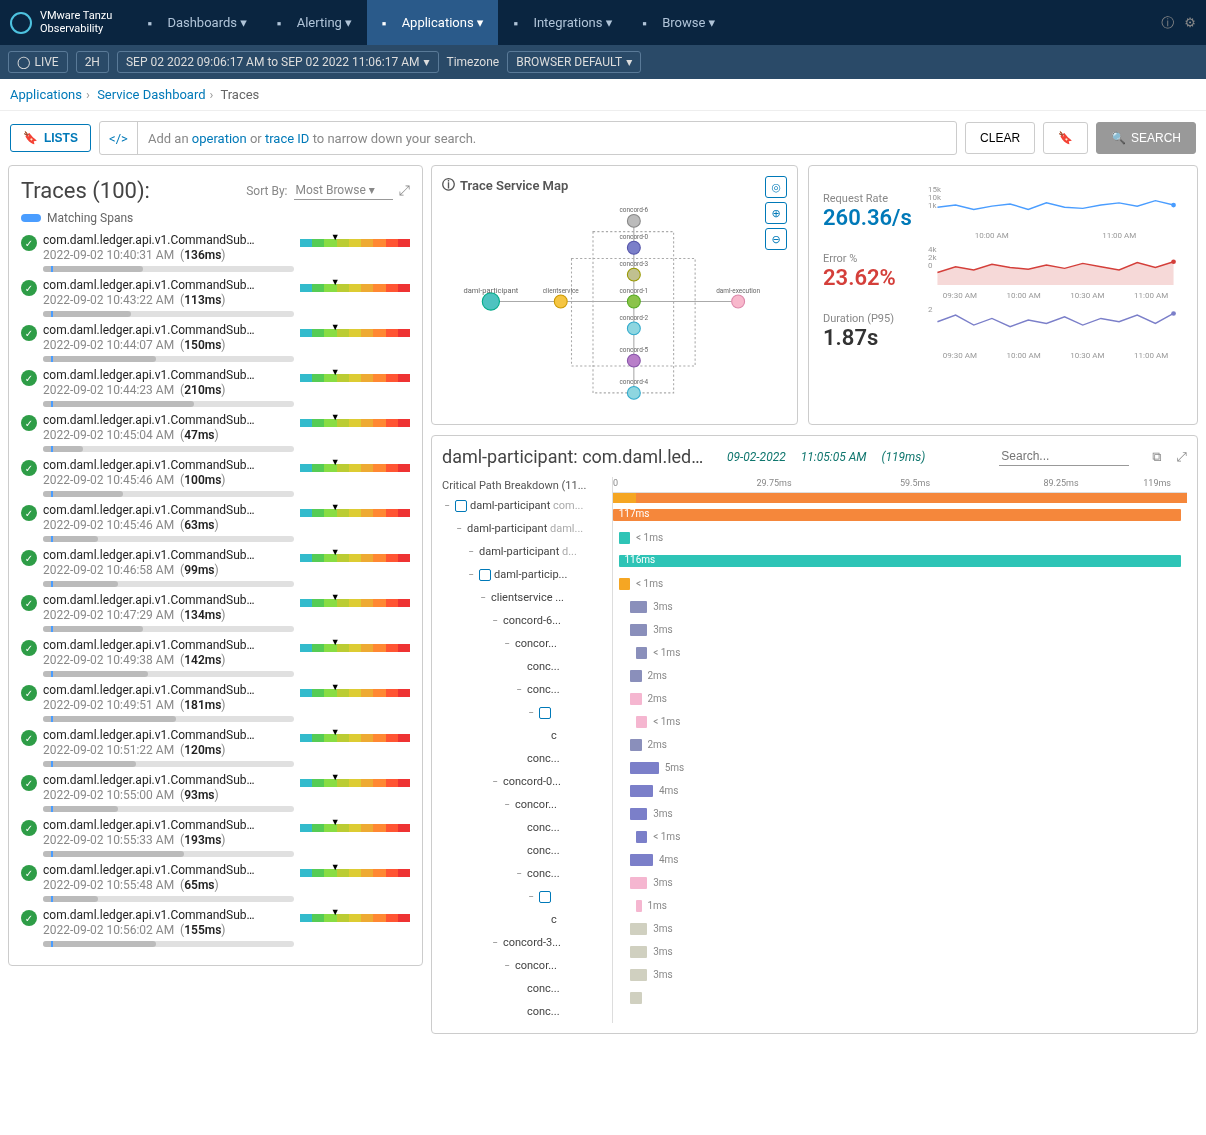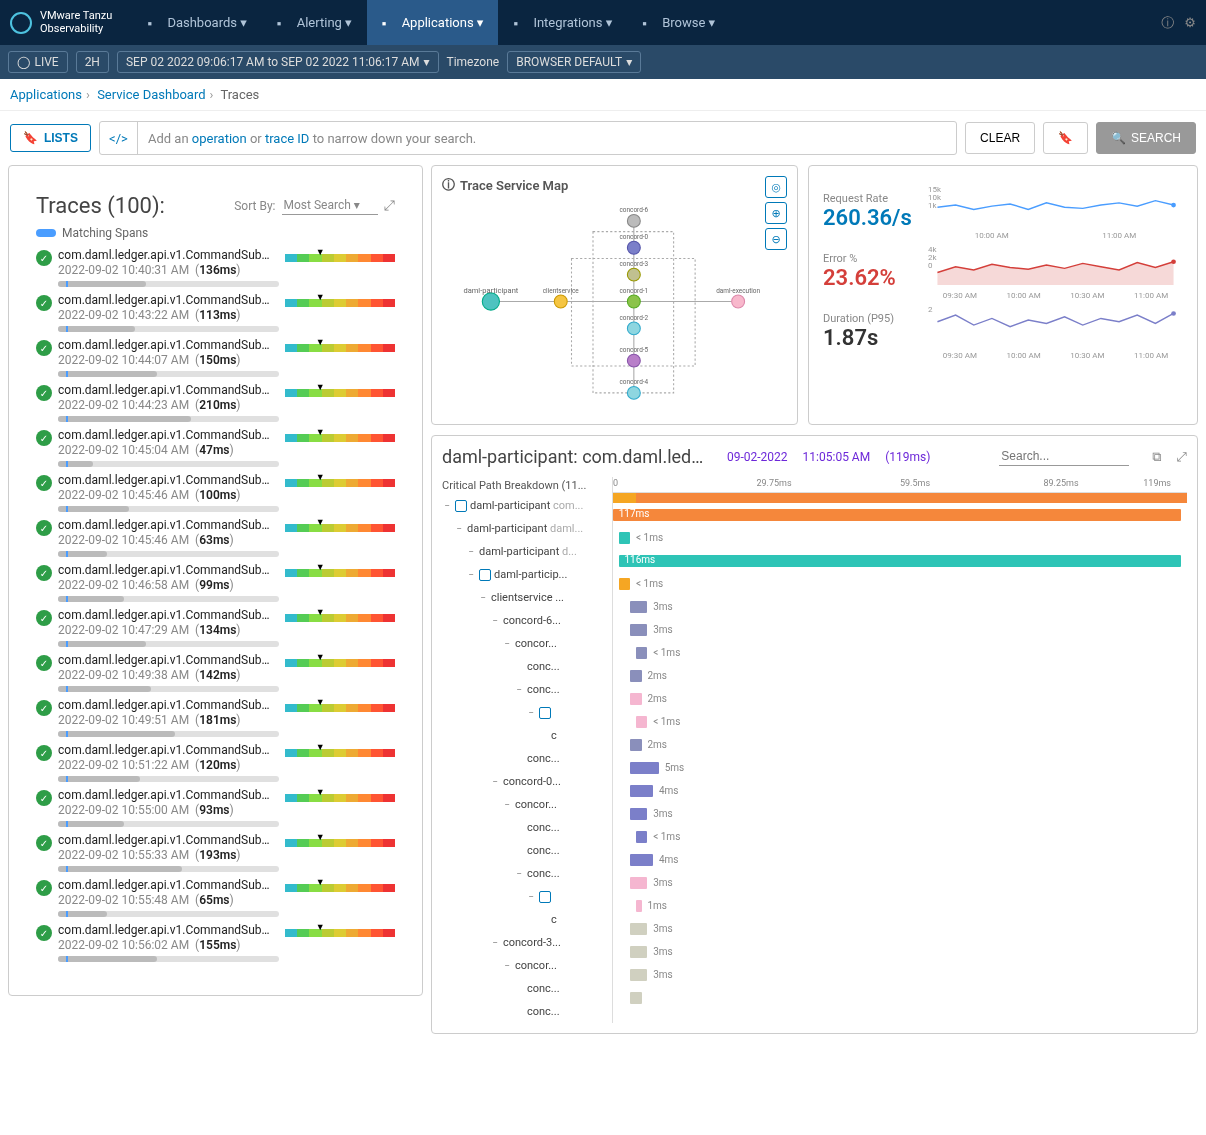--- a/index.html
+++ b/index.html
@@ -20,21 +20,21 @@
 .search-row { display: flex; align-items: center; padding: 10px; gap: 8px; }
 .lists-btn { border: 1px solid #0079b8; color: #0079b8; background: #fff; border-radius: 3px; padding: 6px 12px; font-size: 12px; font-weight: 600; display: flex; align-items: center; gap: 6px; }
 .search-container { flex: 1; border: 1px solid #ccc; border-radius: 3px; display: flex; align-items: center; height: 34px; }
 .search-code { width: 38px; display: flex; justify-content: center; color: #0079b8; border-right: 1px solid #ccc; height: 100%; align-items: center; }
 .search-text { flex: 1; padding: 0 10px; color: #888; }
 .search-text a { color: #0079b8; }
 .clear-btn, .bookmark-btn { border: 1px solid #ccc; border-radius: 3px; background: #fff; padding: 8px 14px; font-size: 12px; }
 .search-btn { background: #999; color: #fff; border: 1px solid #999; border-radius: 3px; padding: 8px 14px; font-size: 12px; display: flex; align-items: center; gap: 5px; }
 .main { display: flex; padding: 0 8px; gap: 8px; align-items: flex-start; }
 .panel { border: 1px solid #ccc; border-radius: 4px; background: #fff; }
-.traces-panel { width: 415px; padding: 27px; max-height: 960px; overflow: hidden; position: relative; }
+.traces-panel { width: 415px; padding: 12px; max-height: 960px; overflow: hidden; position: relative; }
 .traces-head { display: flex; justify-content: space-between; align-items: center; margin-bottom: 8px; }
 .traces-title { font-size: 22px; color: #444; }
 .sort-row { display: flex; align-items: center; gap: 6px; font-size: 12px; color: #888; }
 .sort-select { border: none; border-bottom: 1px solid #999; padding: 2px 18px 2px 2px; font-size: 12px; }
 .expand-ic { color: #888; font-size: 14px; }
 .legend-spans { display: flex; align-items: center; gap: 6px; font-size: 12px; color: #666; margin-bottom: 8px; }
 .legend-pill { width: 20px; height: 8px; background: #4a9dff; border-radius: 4px; }
 .trace-item { display: flex; gap: 6px; margin-bottom: 6px; }
 .check-ic { width: 16px; height: 16px; background: #2e9d47; border-radius: 50%; display: flex; align-items: center; justify-content: center; color: #fff; font-size: 10px; flex-shrink: 0; margin-top: 2px; }
 .trace-item-body { flex: 1; min-width: 0; }
@@ -64,21 +64,21 @@
 .metric-value { font-size: 22px; font-weight: 600; }
 .metric-value.blue { color: #0079b8; }
 .metric-value.red { color: #d43f3a; }
 .metric-value.dark { color: #333; }
 .sparkline { flex: 1; height: 50px; position: relative; }
 .spark-ticks { position: absolute; left: 0; top: 0; font-size: 8px; color: #999; line-height: 1; }
 .spark-xticks { display: flex; justify-content: space-around; font-size: 8px; color: #999; margin-top: 2px; }
 .trace-detail-panel { padding: 10px; }
 .td-head { display: flex; align-items: center; gap: 15px; margin-bottom: 10px; }
 .td-title { font-size: 18px; color: #444; flex: 0 0 270px; white-space: nowrap; overflow: hidden; text-overflow: ellipsis; }
-.td-meta { font-size: 12px; color: #6d28d9; }
+.td-meta { font-size: 12px; color: #0f766e; font-style: italic; }
 .td-search { border: none; border-bottom: 1px solid #999; padding: 2px; font-size: 12px; width: 130px; margin-left: auto; margin-right: 8px; }
 .td-grid { display: flex; }
 .td-tree { width: 170px; font-size: 11px; }
 .td-tree-head { font-size: 11px; color: #555; padding: 2px 0; font-weight: 400; }
 .td-tree-row { display: flex; align-items: center; height: 23px; gap: 3px; white-space: nowrap; overflow: hidden; }
 .td-tree-row .tog { color: #888; font-size: 10px; width: 10px; text-align: center; }
 .td-tree-row .ic { width: 12px; height: 12px; border: 1px solid #0079b8; border-radius: 2px; flex-shrink: 0; }
 .td-tree-row .nm { color: #444; overflow: hidden; text-overflow: ellipsis; }
 .td-timeline { flex: 1; border-left: 1px solid #ddd; position: relative; }
 .td-ruler { height: 16px; position: relative; font-size: 9px; color: #888; border-bottom: 1px solid #ddd; }
@@ -145,21 +145,21 @@
     </button>
 </div>
 
 <div class="main">
 
   <div class="panel traces-panel">
     <div class="traces-head">
       <div class="traces-title">Traces (100):</div>
       <div class="sort-row">
         <span>Sort By:</span>
-        <span class="sort-select"><span>Most Search</span> ▾</span>
+        <span class="sort-select"><span>Most Browse</span> ▾</span>
         <span class="expand-ic">⤢</span>
       </div>
     </div>
     <div class="legend-spans">
       <span class="legend-pill"></span>
       <span>Matching Spans</span>
     </div>
     <div id="traces-list">
         <div class="trace-item">
           <span class="check-ic">✓</span>

